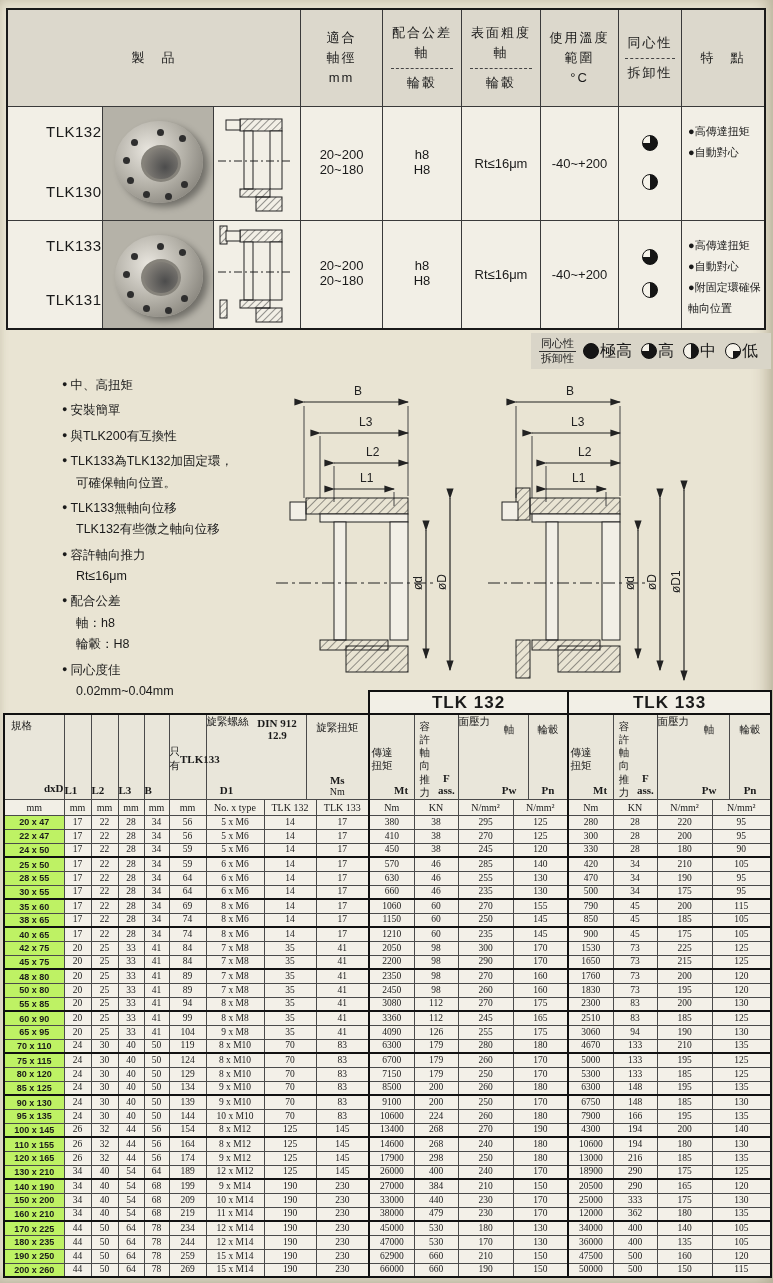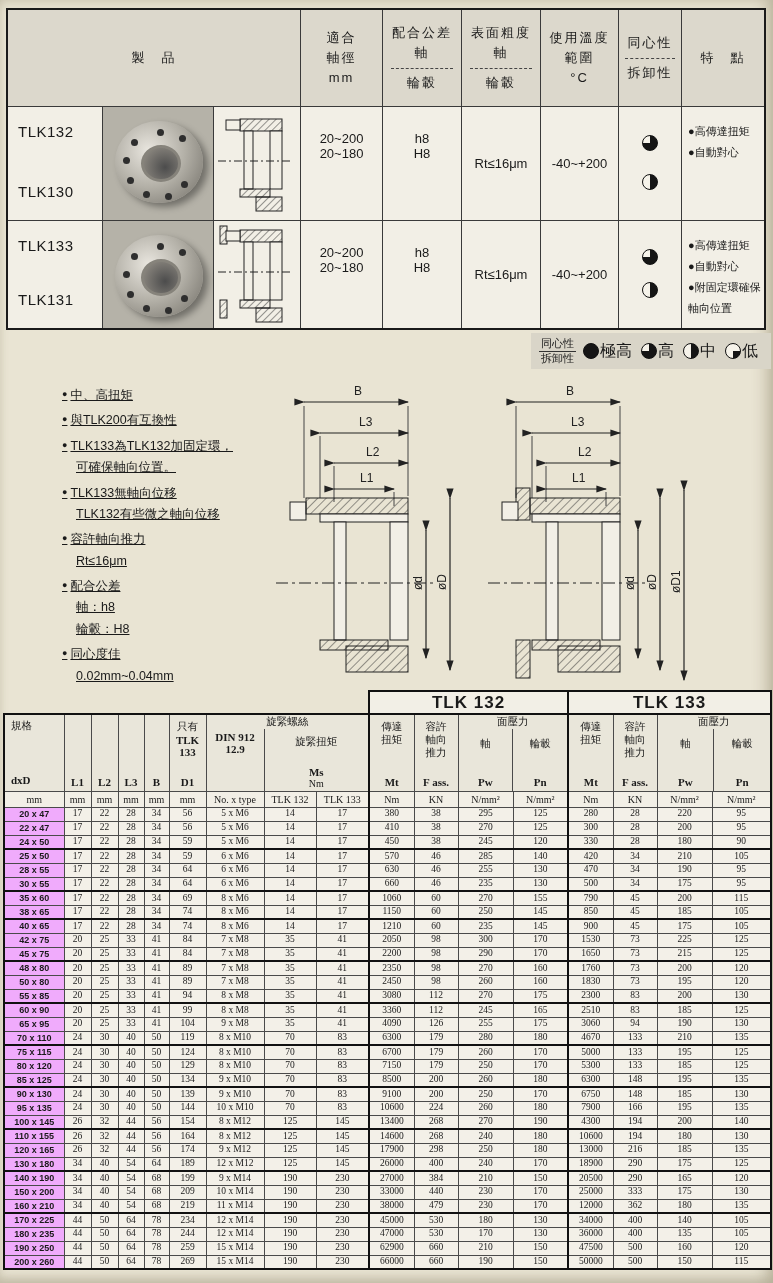--- a/index.html
+++ b/index.html
@@ -21,22 +21,22 @@
   }
   .tc { border-left:1px solid #3a3a3a; border-top:1px solid #3a3a3a;
         display:flex; flex-direction:column; align-items:center; justify-content:center;
         font-size:13px; overflow:hidden; }
   .tc.nl { border-left:none; } .tc.nt { border-top:none; }
   .hd { background:#dcd8cc; gap:4px; letter-spacing:2px; }
   .hd .ln { line-height:1.25; }
   .dash-sep { width:80%; border-bottom:1px dashed #444; margin:2px 0; }
   .prod-hd { grid-column:1/4; }
   .lblcell { justify-content:space-between; align-items:flex-start; padding:16px 0 20px 10px; }
-  .model { font-size:15px; letter-spacing:.5px; font-family:"Liberation Sans",sans-serif; }
-  .two-vals { justify-content:flex-start; padding:24px 0 28px 0; font-size:13px; }
+  .model { font-size:15px; letter-spacing:.5px; font-family:"Liberation Sans",sans-serif;margin-left:28px; }
+  .two-vals { justify-content:center; padding:24px 0 28px 0; font-size:13px; }
   .one-val { font-size:13px; }
   .symcell { justify-content:space-between; padding:28px 0 30px 0; }
   .featcell { align-items:flex-start; justify-content:flex-start; padding:14px 2px 0 6px; font-size:11px; }
   .feat-line { line-height:1.9; }
   .photo { background:#b5b2a8; position:relative; }
   .ring { position:absolute; left:12px; top:14px; width:88px; height:82px; border-radius:50%;
           background:radial-gradient(circle at 38% 36%, #e9e6df 0%, #b3b0a7 48%, #6e6b64 100%);
           box-shadow:5px 4px 7px rgba(0,0,0,.38); }
   .hole { position:absolute; left:26px; top:24px; width:40px; height:37px; border-radius:50%;
           background:radial-gradient(circle at 62% 62%, #4c4c4c, #979289); border:3px solid #86837b; }
@@ -50,21 +50,21 @@
   .sym-quarter { background:conic-gradient(#f6f3ea 0 90deg, #151515 90deg 180deg, #f6f3ea 180deg 360deg); }
 
   
   .legend { position:absolute; left:531px; top:333px; width:240px; height:36px; background:#d9d5c8;
             display:flex; align-items:center; gap:7px; padding:0 4px 0 8px; }
   .frac { font-size:11px; text-align:center; line-height:1.2; }
   .frac .num { display:block; border-bottom:1px solid #333; padding:0 2px; }
   .leg-item { display:inline-flex; align-items:center; gap:1px; font-size:16px; }
 
   
-  .features { position:absolute; left:62px; top:386px; width:228px; font-size:12.5px;text-decoration:underline; }
+  .features { position:absolute; left:62px; top:376px; width:228px; font-size:12.5px; }
   .bullet { line-height:1.55; margin-bottom:6px; }
   .bullet .dot { font-size:9px; vertical-align:2px; margin-right:3px; }
   .bullet.sub { padding-left:14px; margin-top:-4px; }
   .diagram { position:absolute; }
   .dgl { left:276px; top:378px; }
   .dgr { left:488px; top:378px; }
   svg text { font-family:"Liberation Sans",sans-serif; font-size:12px; fill:#222; }
   .minidraw { background:transparent; }
 
   
@@ -77,39 +77,39 @@
   .spec col.c17{width:59px}
   .spec th, .spec td { border:1px solid #4a4a4a; text-align:center; padding:0; }
   .ghost { border:none !important; background:transparent; }
   .band th.bandcell { height:23px; border:2px solid #111; background:#f2efe6;
         font:bold 17px "Liberation Sans",sans-serif; letter-spacing:1px; }
   .hrow th { background:#e9e6da; font-weight:normal; font-size:10px; vertical-align:top; border-top:2px solid #111; height:77px; }
   .hrow .thick, tbody td:nth-child(10), tbody td:nth-child(14), .urow td:nth-child(10), .urow td:nth-child(14) { border-left:2px solid #111; }
   .spec td:first-child, .hrow th:first-child { border-left:2px solid #111; }
   .spec td:last-child, .spec th:last-child { border-right:2px solid #111; }
   .spec tbody tr:last-child td { border-bottom:2px solid #111; }
-  .hcell { height:100%; display:flex; flex-direction:column; }
+  .hcell { height:100%; display:flex; flex-direction:row; }
   .spec-cell { align-items:flex-start; text-align:left; padding:4px 0 2px 6px; justify-content:space-between; }
   .spec-cn { font-size:10.5px; }
   .bserif { font-family:"Liberation Serif",serif; font-weight:bold; font-size:11px; }
   .bot { margin-top:auto; padding-bottom:3px; }
   .cnw { display:inline-block; line-height:1.25; }
   .w24 { width:24px; }
   .ccell { align-items:center; padding-top:5px; }
   .scr-title { font-size:10.5px; line-height:14px; }
   .scr-body { flex:1; display:flex; }
   .scr-din { width:58px; border-right:1px solid #4a4a4a; padding-top:2px; }
   .scr-tq { flex:1; display:flex; flex-direction:column; padding-top:6px; }
   .mp-title { font-size:10.5px; line-height:14px; }
   .mp-cols { flex:1; display:flex; }
   .mp-cols > div { flex:1; display:flex; flex-direction:column; justify-content:space-between; padding:8px 0 3px 0; }
   .mp-cols > div + div { border-left:1px solid #4a4a4a; }
   .urow td { height:16px; background:#f2efe6; font-size:10px; }
   .spec tbody td { height:14px; background:#f3f0e8; font-size:9.5px; line-height:1; }
-  .spec tbody td:first-child { background:#f0abfc; font:bold 9px "Liberation Sans",sans-serif; }
+  .spec tbody td:first-child { background:#bef264; font:bold 9px "Liberation Sans",sans-serif; }
   .spec tbody tr.grp td { border-bottom:2px solid #111; }
 </style>
 </head>
 <body>
 
 <div class="page">
 
   <div class="top-table">
 
     <div class="tc hd nl nt prod-hd">
@@ -268,20 +268,21 @@
         </span>
         <span class="leg-item">
           <span class="sym sym-quarter"></span>
           <span>低</span>
         </span>
       </span>
   </div>
 
   <div class="features">
       <div class="bullet"><span class="dot">●</span><span>中、高扭矩</span></div>
+      <div class="bullet"><span class="dot">●</span><span>安裝簡單</span></div>
       <div class="bullet"><span class="dot">●</span><span>與TLK200有互換性</span></div>
       <div class="bullet"><span class="dot">●</span><span>TLK133為TLK132加固定環，</span></div>
       <div class="bullet sub">可確保軸向位置。</div>
       <div class="bullet"><span class="dot">●</span><span>TLK133無軸向位移</span></div>
       <div class="bullet sub">TLK132有些微之軸向位移</div>
       <div class="bullet"><span class="dot">●</span><span>容許軸向推力</span></div>
       <div class="bullet sub">Rt≤16μm</div>
       <div class="bullet"><span class="dot">●</span><span>配合公差</span></div>
       <div class="bullet sub">軸：h8</div>
       <div class="bullet sub">輪轂：H8</div>
@@ -1002,21 +1003,21 @@
           <td>17900</td>
           <td>298</td>
           <td>250</td>
           <td>180</td>
           <td>13000</td>
           <td>216</td>
           <td>185</td>
           <td>135</td>
         </tr>
         <tr class="grp">
-          <td>130 x 180</td>
+          <td>130 x 210</td>
           <td>34</td>
           <td>40</td>
           <td>54</td>
           <td>64</td>
           <td>189</td>
           <td>12 x M12</td>
           <td>125</td>
           <td>145</td>
           <td>26000</td>
           <td>400</td>

